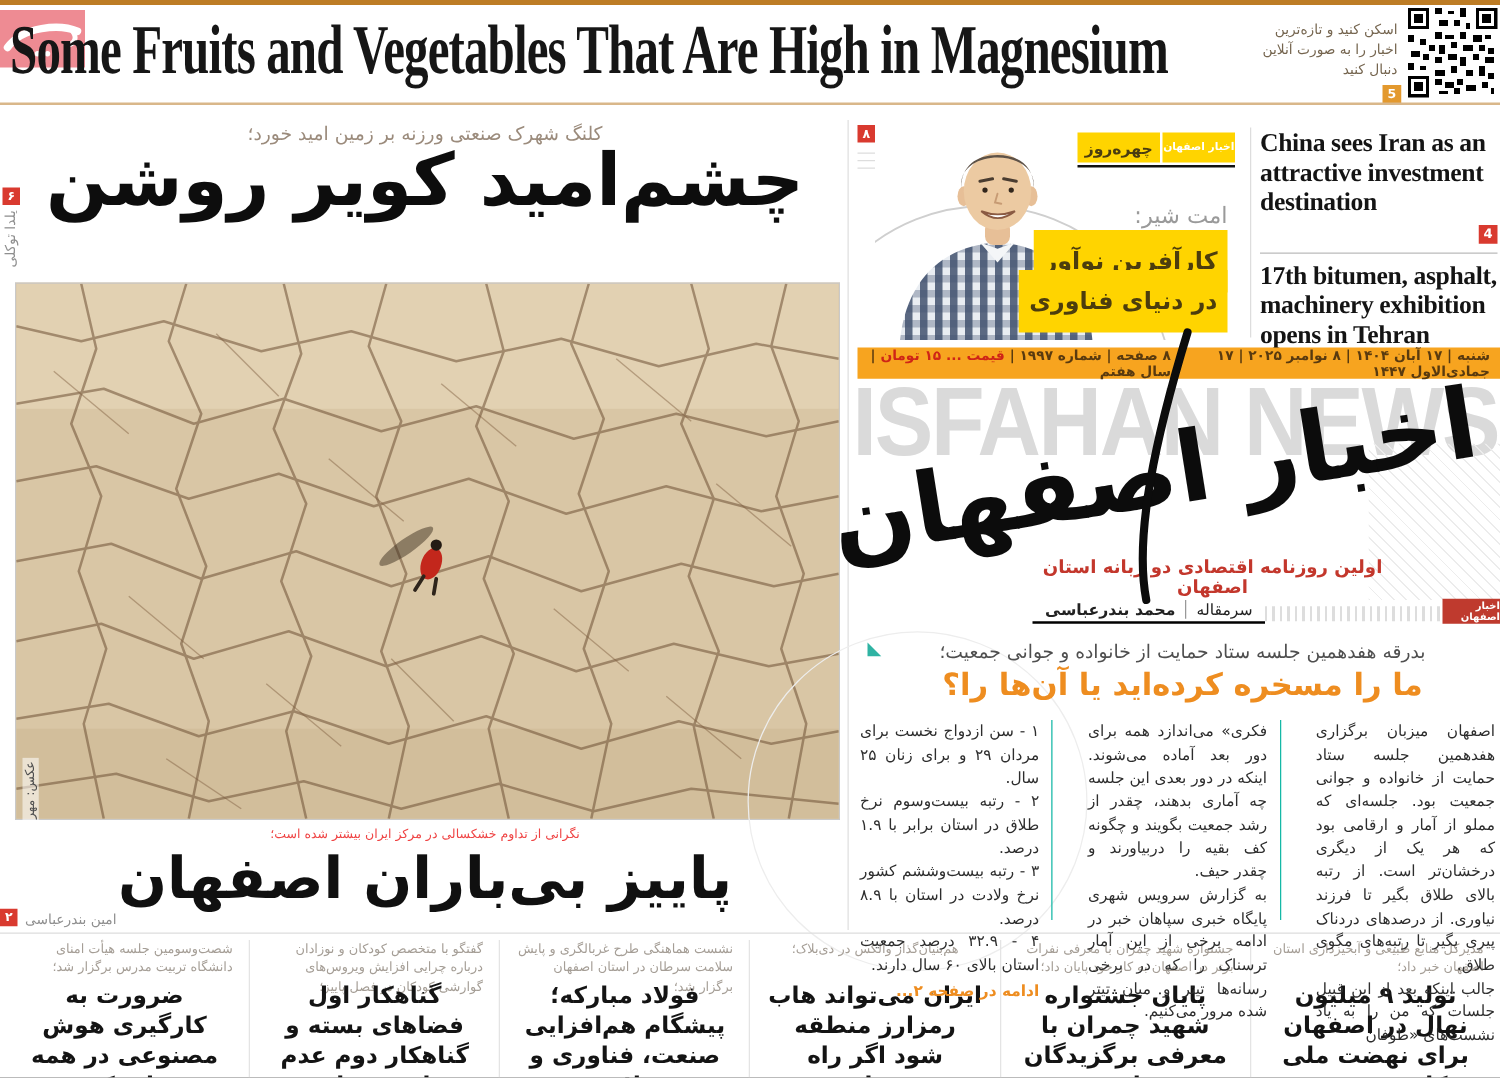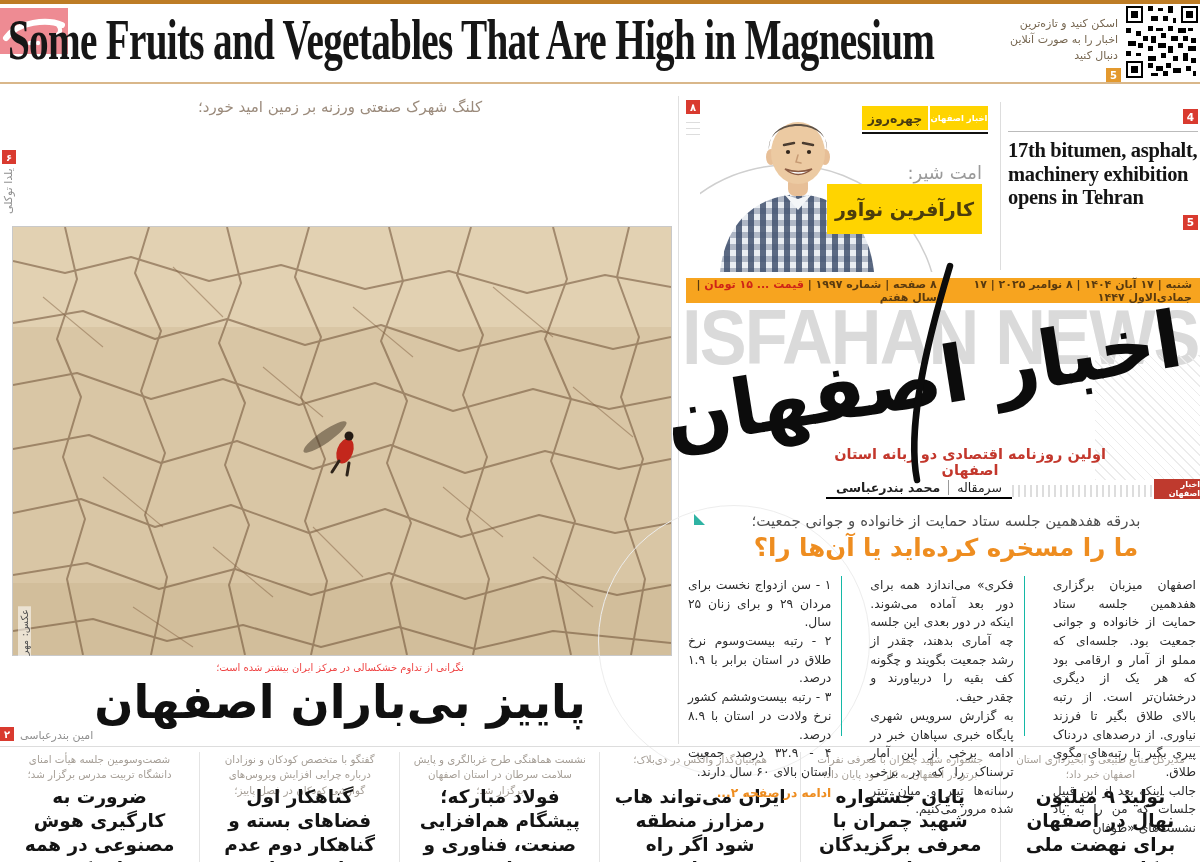--- a/index.html
+++ b/index.html
@@ -91,21 +91,21 @@
   .bcol{flex:1;font-size:12.3px;line-height:1.52;text-align:justify;color:#2d2d2d;direction:rtl;}
   .bcol + .bcol{border-left:0;}
   .bcol:not(:last-child){border-left:1px solid #14b8a6;padding-left:28px;margin-left:10px;}
   .prelines{white-space:pre-line;}
   .cont{display:block;margin-top:2px;color:#ee8d20;font-weight:bold;font-size:12.3px;}
   
   .strip-rule{left:0;top:746px;width:1200px;height:1px;background:#ddd;}
   .strip{left:0;top:752px;width:1200px;height:110px;display:flex;direction:rtl;}
   .brief{flex:1;padding:0 13px;display:flex;flex-direction:column;align-items:center;box-sizing:border-box;}
   .brief + .brief{border-right:1px solid #e4e4e4;}
-  .b-kicker{font-size:10.3px;color:#a59e96;text-align:center;line-height:1.5;min-height:30px;direction:rtl;}
+  .b-kicker{font-size:10.3px;color:#a59e96;line-height:1.5;min-height:30px;direction:rtl;}
   .b-headline{font-size:18.5px;font-weight:bold;color:#141414;text-align:center;line-height:1.3;
       margin-top:3px;direction:rtl;}
   .b-barwrap{margin-top:auto;margin-bottom:6px;width:100%;position:relative;height:8px;}
 </style>
 </head>
 <body>
 
 <div class="page">
 
   <div class="abs rule-top"></div>
@@ -179,20 +179,21 @@
           <rect x="27" y="26" width="1" height="2"></rect>
         <rect x="10" y="27" width="3" height="1"></rect>
           <rect x="15" y="26" width="2" height="2"></rect>
       </g>
     </svg>
   </div>
 
   <div class="abs rule-mast"></div>
 
   <div class="abs lead-kicker">کلنگ شهرک صنعتی ورزنه بر زمین امید خورد؛</div>
+  <div class="abs lead-headline">چشم‌امید کویر روشن</div>
   <div class="abs badge badge-sq14 byline6">۶</div>
   <div class="abs byline-v">یلدا توکلی</div>
 
   <div class="abs photo">
     <svg width="658" height="428" viewBox="0 0 658 428">
       <rect width="658" height="428" fill="#d9c6a5"></rect>
       <rect width="658" height="100" fill="#e6d6b8" opacity="0.7"></rect>
       <rect y="356" width="658" height="72" fill="#c7b08a" opacity="0.35"></rect>
       <g stroke="#6e5035" fill="none" stroke-linejoin="round" stroke-width="2" opacity="0.55">
         <path d="M0 34 L52 46 L118 30 L196 54 L268 38 L352 62 L436 44 L514 66 L592 48 L658 60"></path>
@@ -272,25 +273,27 @@
       <path d="M98,55 L96,62 L101,63" stroke="#c79b74" stroke-width="1.5" fill="none" stroke-linecap="round"></path>
       <path d="M85,69 Q98,80 112,69 Q98,74 85,69 Z" fill="#fff" stroke="#8a5a42" stroke-width="1.5"></path>
     </svg>
     <div class="face-tag">
       <span class="lbl">چهره‌روز</span>
       <span class="brand">اخبار اصفهان</span>
     </div>
     <div class="face-rule"></div>
     <div class="face-name">امت شیر:</div>
     <div class="face-hl" style="top:84px">کارآفرین نوآور</div>
+    <div class="face-hl" style="top:116px">در دنیای فناوری</div>
   </div>
 
   <div class="abs vdiv-face"></div>
 
   <div class="abs en-briefs">
+    <h3>China sees Iran as an attractive investment destination</h3>
     <div class="en-badge-row">
         <span class="badge badge-sq15">4</span>
       </div>
     <div class="en-div"></div>
     <h3>17th bitumen, asphalt, machinery exhibition opens in Tehran</h3>
     <div class="en-badge-row">
         <span class="badge badge-sq15">5</span>
       </div>
   </div>
 

